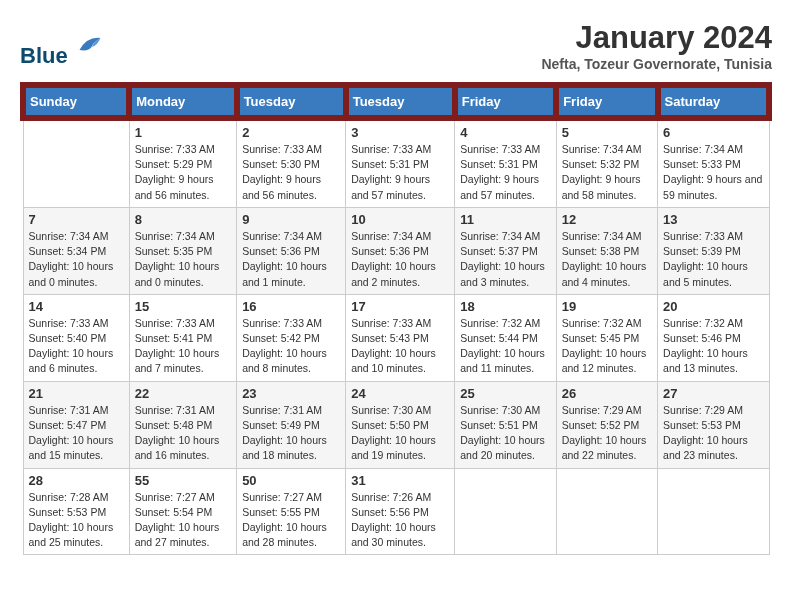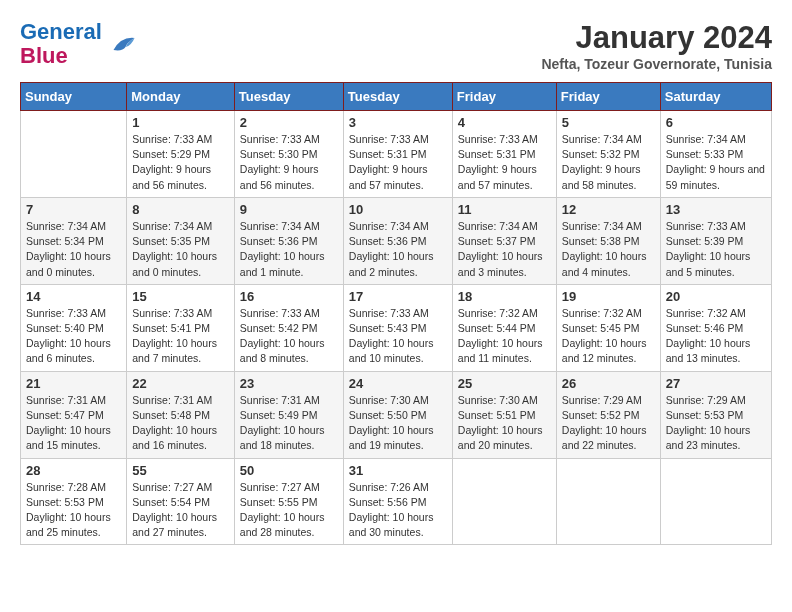--- a/index.html
+++ b/index.html
@@ -52,21 +52,21 @@
       border-collapse: collapse;
       font-size: 11px;
     }
     thead tr th {
       background-color: #3a7abf;
       color: #fff;
       padding: 6px 4px;
       text-align: left;
       font-size: 13px;
       font-weight: bold;
-      border: 1px solid #7f1d1d;
+      border: 6px solid #7f1d1d;
     }
     tbody tr td {
       border: 1px solid #ccc;
       padding: 4px 5px;
       vertical-align: top;
       height: 85px;
       background: #fff;
       color: #333;
     }
     tbody tr:nth-child(even) td {
@@ -87,21 +87,21 @@
       background: #fff !important;
     }
   </style>
 </head>
 <body>
 
 <div class="header">
   <div class="logo">
     <div>
       <div class="logo-text">
-        <span>General</span><br><span style="color:#be185d;">Blue</span>
+        <br><span style="color:#0c4a6e;">Blue</span>
       </div>
     </div>
     <svg class="logo-bird" viewBox="0 0 40 40" xmlns="http://www.w3.org/2000/svg">
       <path d="M10 28 Q20 10 38 12 Q28 18 26 24 Q22 30 10 28Z" fill="#3a7abf"></path>
       <path d="M26 24 Q30 16 38 12 Q34 22 26 24Z" fill="#5a9ad5"></path>
     </svg>
   </div>
   <div class="title-block">
     <div class="month-title">January 2024</div>
     <div class="subtitle">Nefta, Tozeur Governorate, Tunisia</div>

